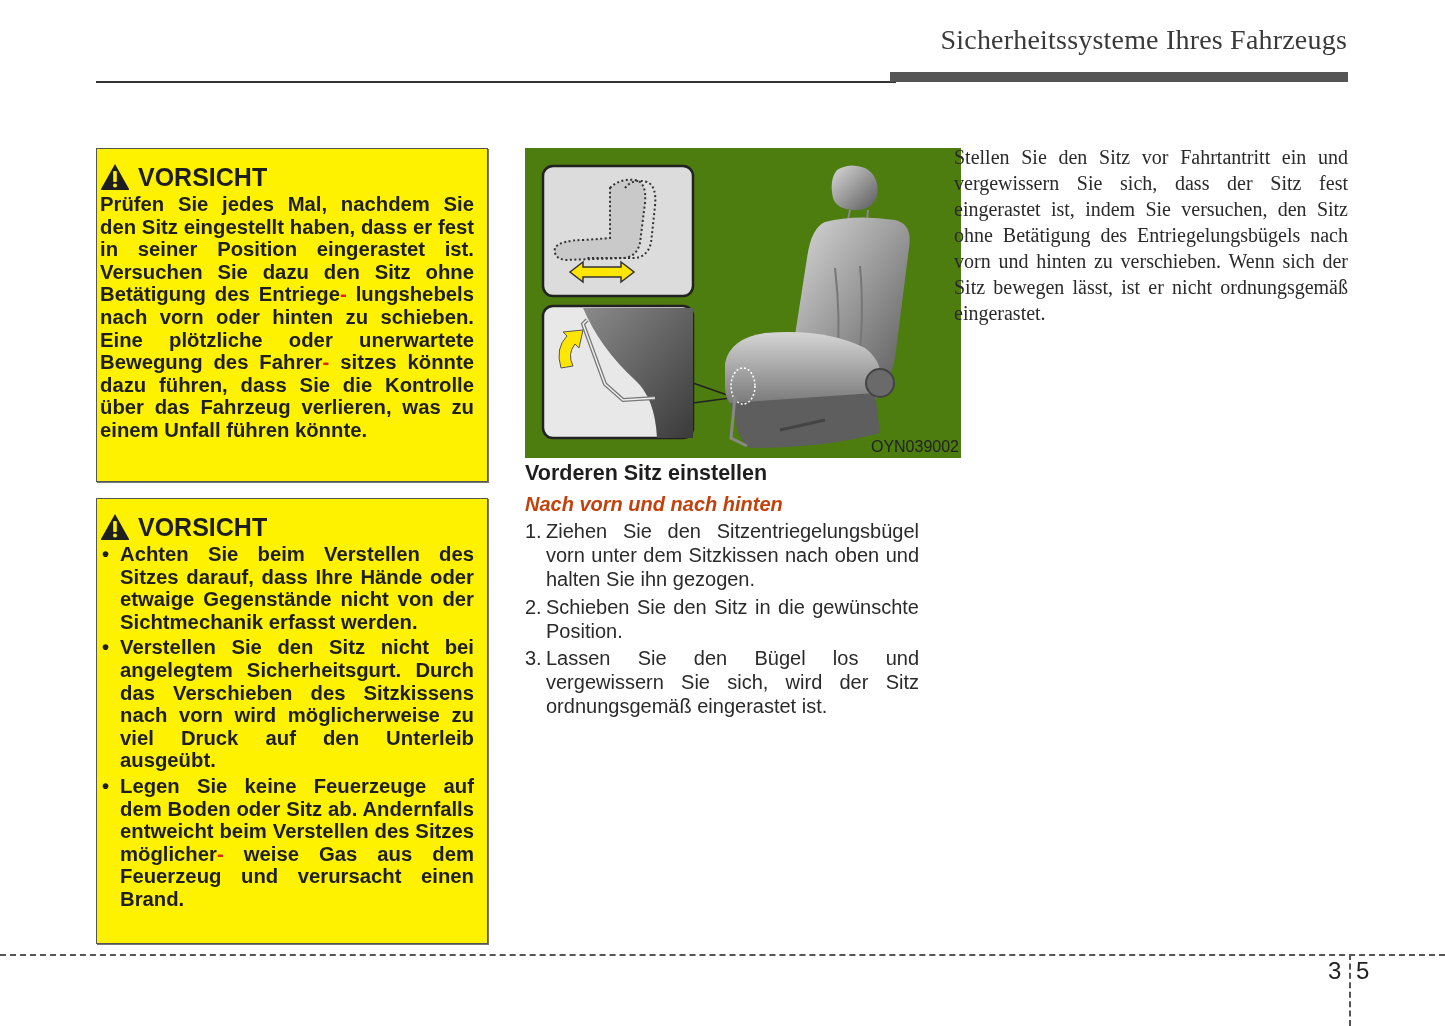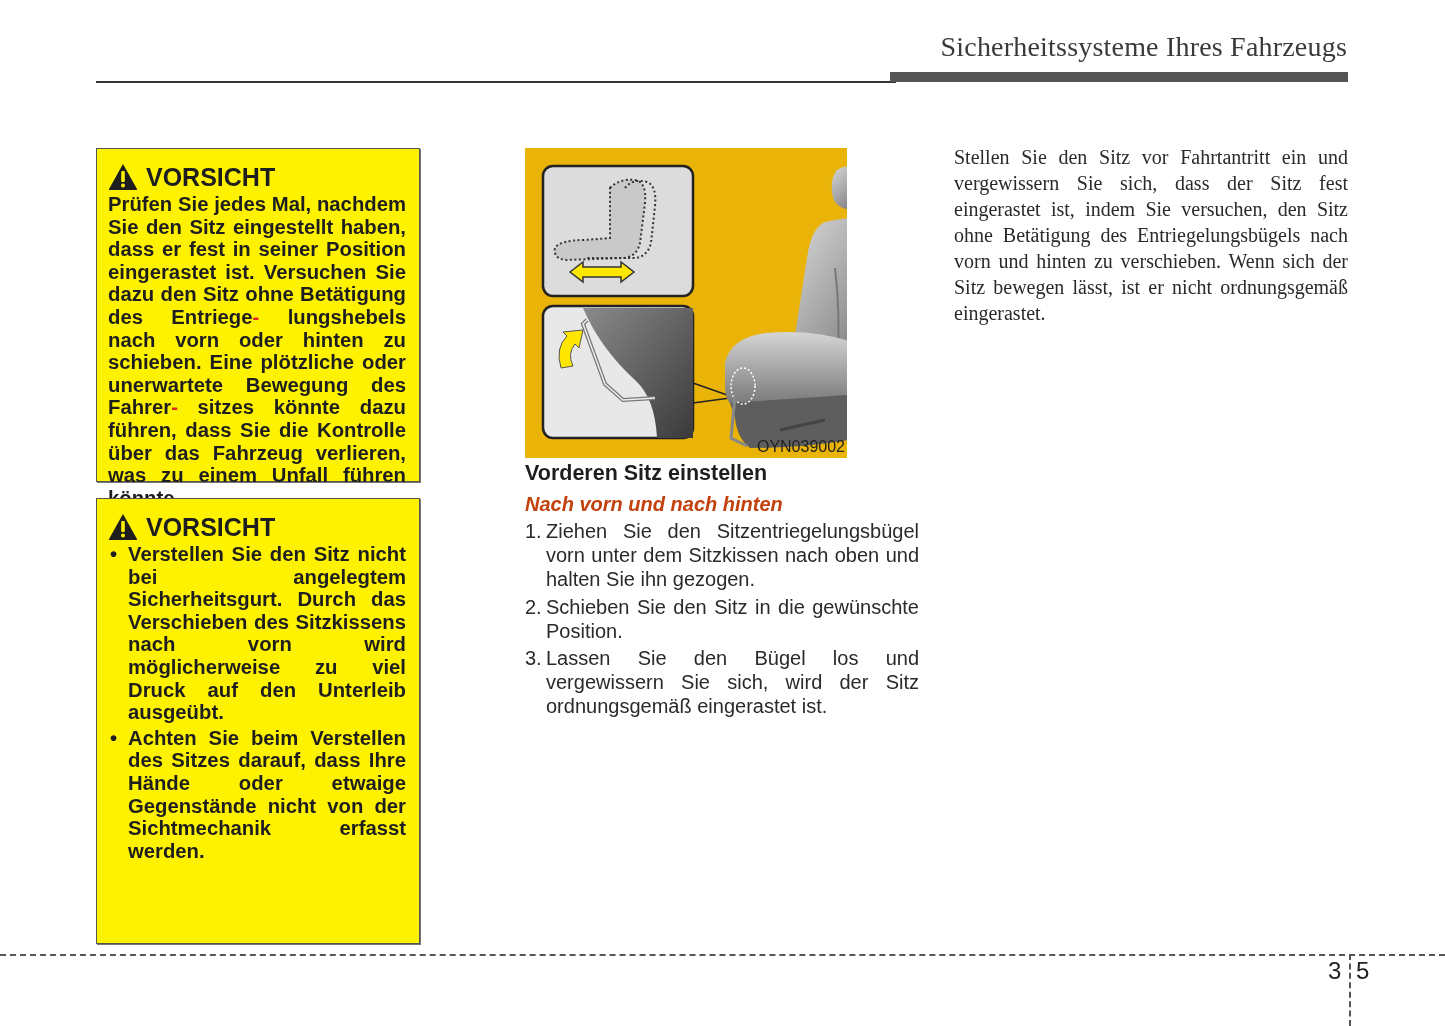--- a/index.html
+++ b/index.html
@@ -2,49 +2,49 @@
 <html><head>
   <meta charset="utf-8">
   <style>
     html, body { margin: 0; padding: 0; }
     body {
       width: 1445px; height: 1026px; position: relative; overflow: hidden;
       background: #ffffff; color: #1a1a1a;
       font-family: "Liberation Sans", sans-serif;
     }
     .header-title {
-      position: absolute; right: 98px; top: 31px;
+      position: absolute; right: 98px; top: 24px;
       font-family: "Liberation Serif", serif; font-size: 28px; color: #3a3a3a;
       letter-spacing: 0.2px;
     }
     .header-thin-rule {
       position: absolute; left: 96px; top: 81px; width: 800px; height: 2px; background: #333;
     }
     .header-thick-bar {
       position: absolute; left: 890px; top: 72px; width: 458px; height: 10px; background: #555;
     }
     .caution-box {
-      position: absolute; left: 96px; width: 324px; box-sizing: border-box;
+      position: absolute; left: 96px; width: 392px; box-sizing: border-box;
       background: #fff200; border: 1.5px solid #555; box-shadow: 1px 1px 0 #777;
-      padding: 14px 13px 10px 11px;
+      padding: 14px 13px 10px 3px;
       font-weight: bold; font-size: 20.3px; line-height: 22.6px; color: #1e1e1e;
     }
     .caution-box.box1 { top: 148px; height: 334px; }
     .caution-box.box2 { top: 498px; height: 446px; }
     .caution-head { display: flex; align-items: center; font-size: 25px; line-height: 28px; margin-bottom: 2px; }
     .warn-icon { width: 30px; height: 28px; margin-right: 8px; display: inline-block; }
     .caution-text { text-align: justify; }
     .hy { color: #e0231b; }
     .bullets { list-style: none; margin: 0; padding: 0; }
     .bullets li { position: relative; padding-left: 20px; text-align: justify; margin-bottom: 3px; }
     .bullets li::before { content: "\2022"; position: absolute; left: 2px; top: 0; }
 
     .figure {
-      position: absolute; left: 525px; top: 148px; width: 322px; height: 310px;
-      background: #eab308; overflow: hidden;
+      position: absolute; left: 525px; top: 148px; width: 436px; height: 310px;
+      background: #4d7c0f; overflow: hidden;
     }
     .figure-code { position: absolute; right: 2px; bottom: 2px; font-size: 16px; color: #222; }
 
     .col2 { position: absolute; left: 525px; top: 460px; width: 394px; }
     .sec-title { font-size: 21.5px; font-weight: bold; color: #1e1e1e; margin: 0 0 6px 0; line-height: 26px; }
     .sub-title { font-size: 20px; font-weight: bold; font-style: italic; color: #c2410c; line-height: 24px; margin-bottom: 2px; }
     .body-text { font-size: 20px; line-height: 24.2px; color: #2a2a2a; text-align: justify; }
     .steps { list-style: none; margin: 3px 0 0 0; padding: 0; }
     .steps li { position: relative; padding-left: 21px; font-size: 20px; line-height: 24.2px; color: #2a2a2a; text-align: justify; margin-bottom: 3px; }
     .steps li .num { position: absolute; left: 0; top: 0; }
@@ -85,22 +85,23 @@
 <div class="caution-box box2">
   <div class="caution-head">
     <svg class="warn-icon" viewBox="0 0 30 28">
       <path d="M15 1 L29 26 Q29.5 27 28.3 27 L1.7 27 Q0.5 27 1 26 Z" fill="#1e1e1e"></path>
       <rect x="13.2" y="8" width="3.6" height="11" rx="1" fill="#fff200"></rect>
       <circle cx="15" cy="22.6" r="2" fill="#fff200"></circle>
     </svg>
     <span>VORSICHT</span>
   </div>
   <ul class="bullets">
+    <li>Achten Sie beim Verstellen des Sitzes darauf, dass Ihre Hände oder etwaige Gegenstände nicht von der Sichtmechanik erfasst werden.</li>
     <li>Verstellen Sie den Sitz nicht bei angelegtem Sicherheitsgurt. Durch das Verschieben des Sitzkissens nach vorn wird möglicherweise zu viel Druck auf den Unterleib ausgeübt.</li>
-    <li>Achten Sie beim Verstellen des Sitzes darauf, dass Ihre Hände oder etwaige Gegenstände nicht von der Sichtmechanik erfasst werden.</li>
+    <li><span>Legen Sie keine Feuerzeuge auf dem Boden oder Sitz ab. Andernfalls entweicht beim Verstellen des Sitzes möglicher</span><span class="hy">-</span> <span>weise Gas aus dem Feuerzeug und verursacht einen Brand.</span></li>
   </ul>
 </div>
 
 <div class="figure">
   <svg width="394" height="310" viewBox="0 0 394 310">
     <defs>
       <linearGradient id="seatg" x1="0" y1="0" x2="1" y2="1">
         <stop offset="0" stop-color="#d9d9d9"></stop>
         <stop offset="0.5" stop-color="#9a9a9a"></stop>
         <stop offset="1" stop-color="#5a5a5a"></stop>

